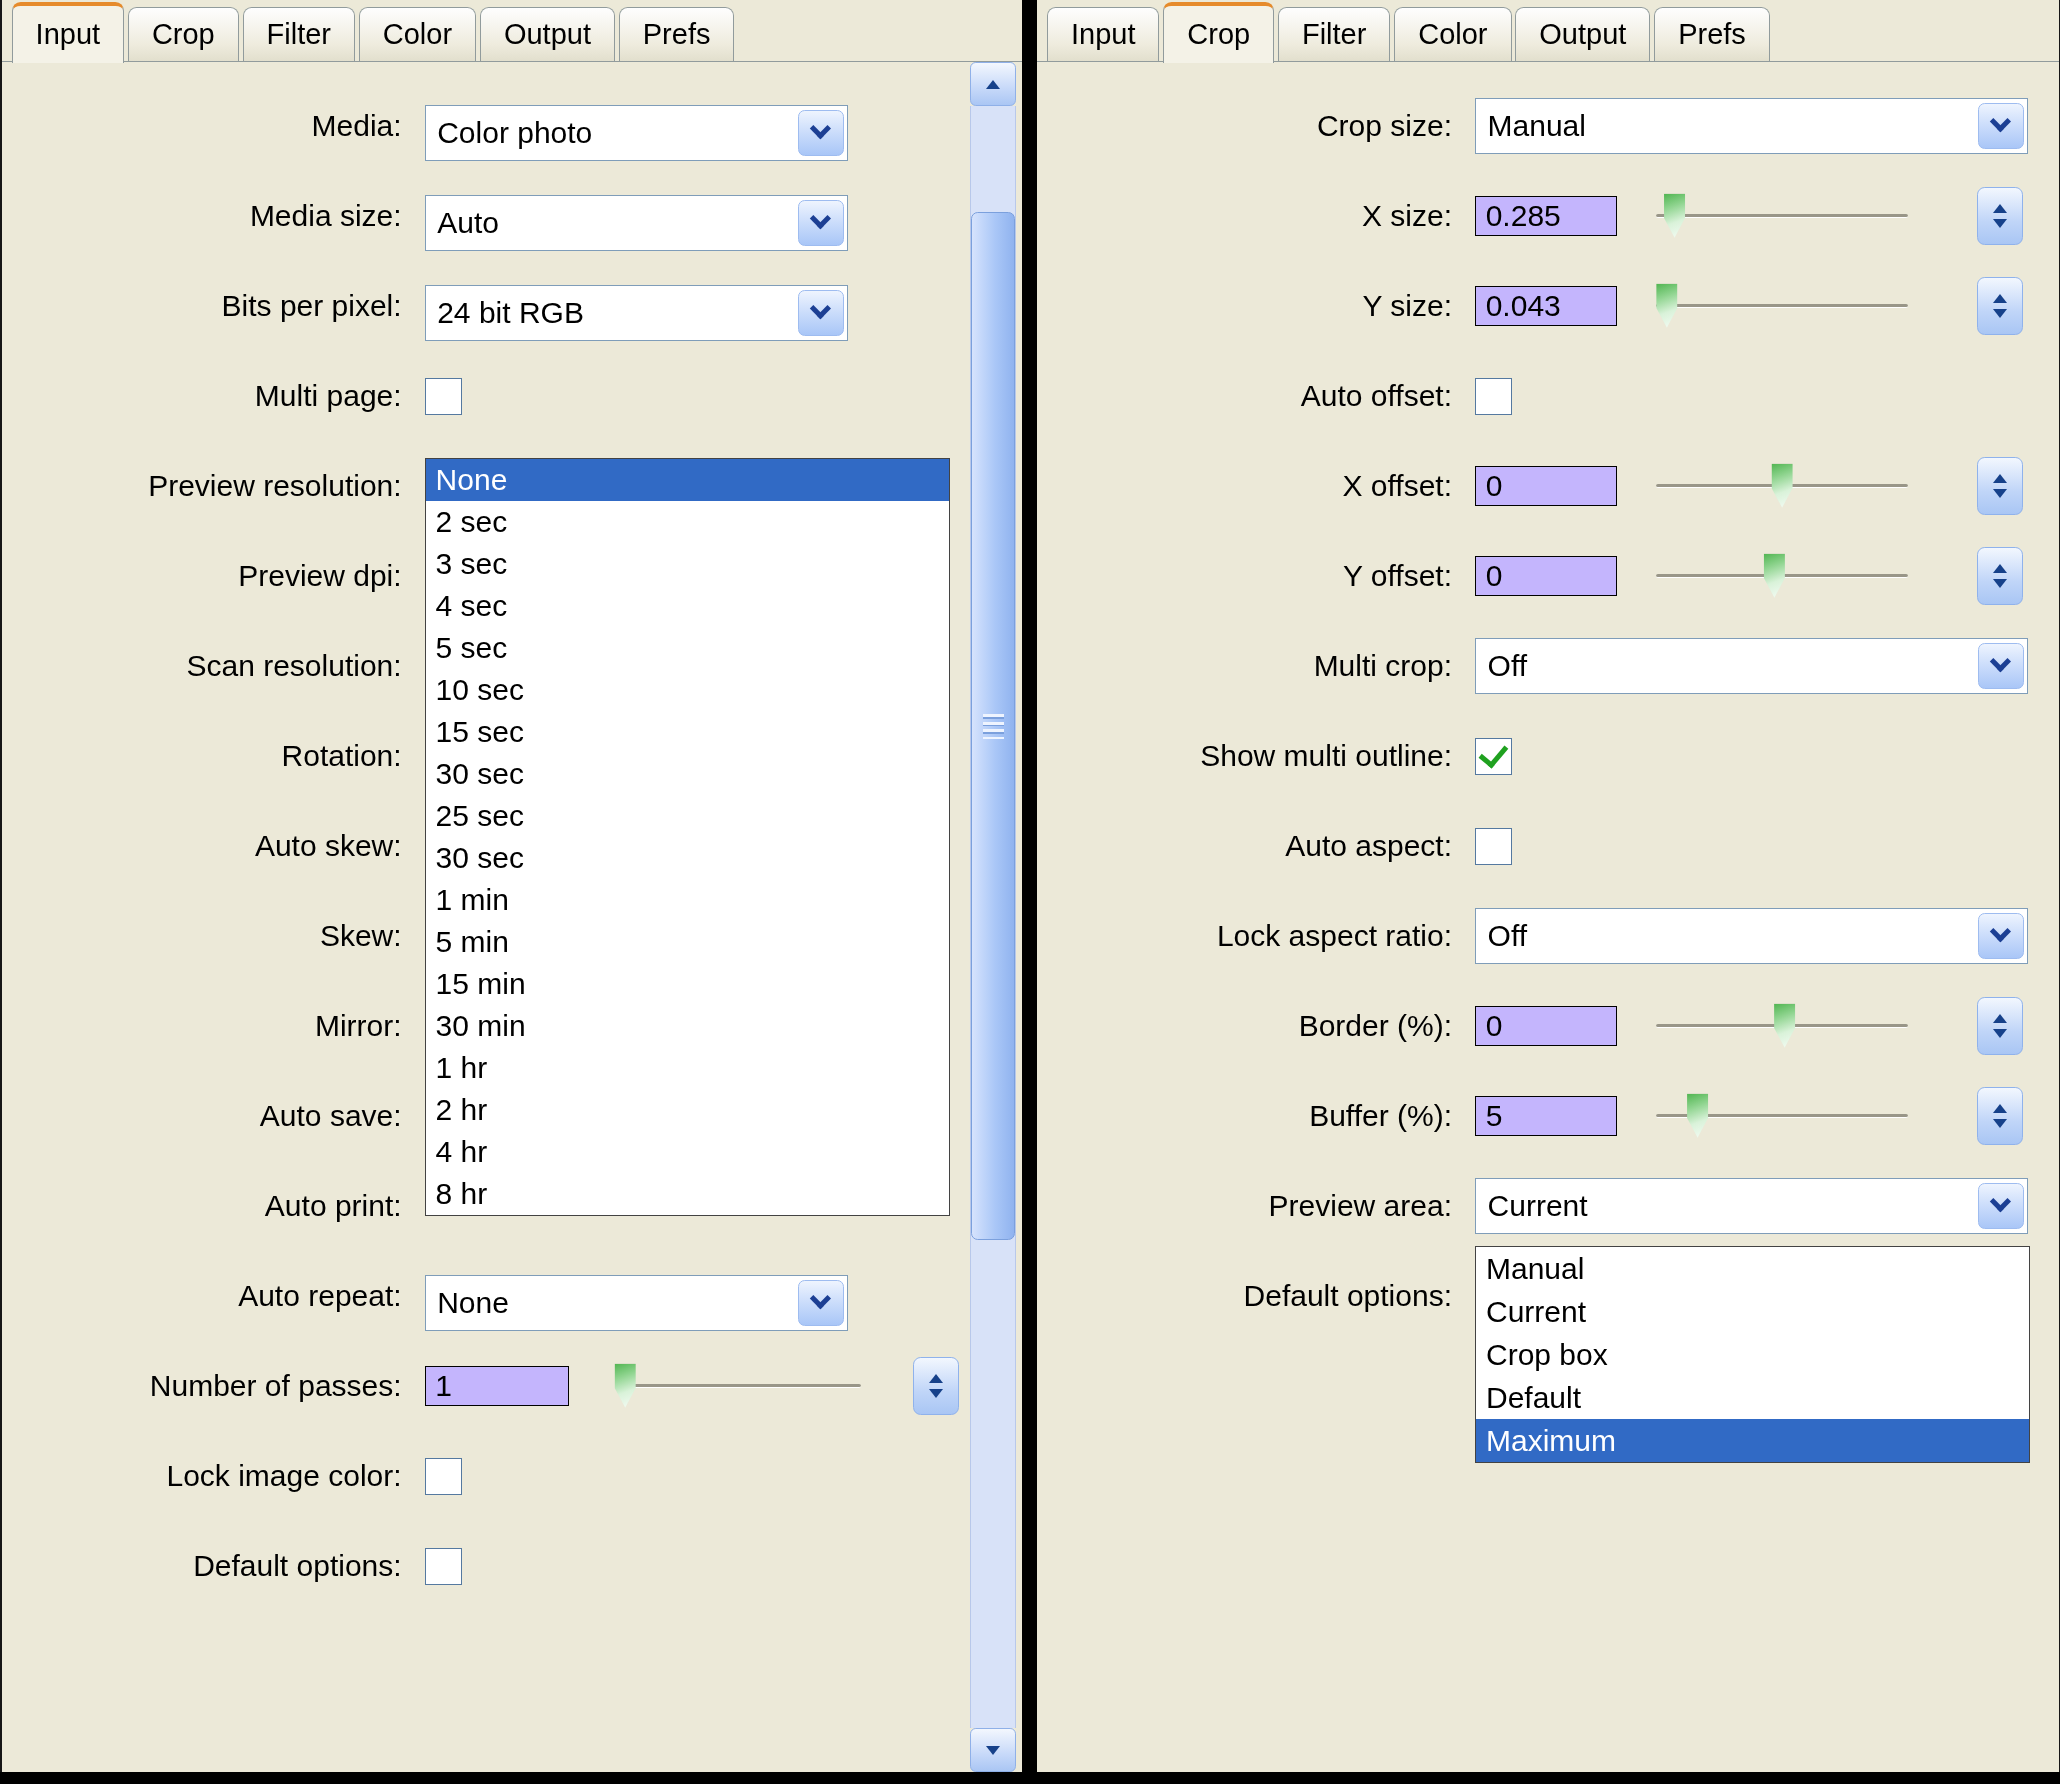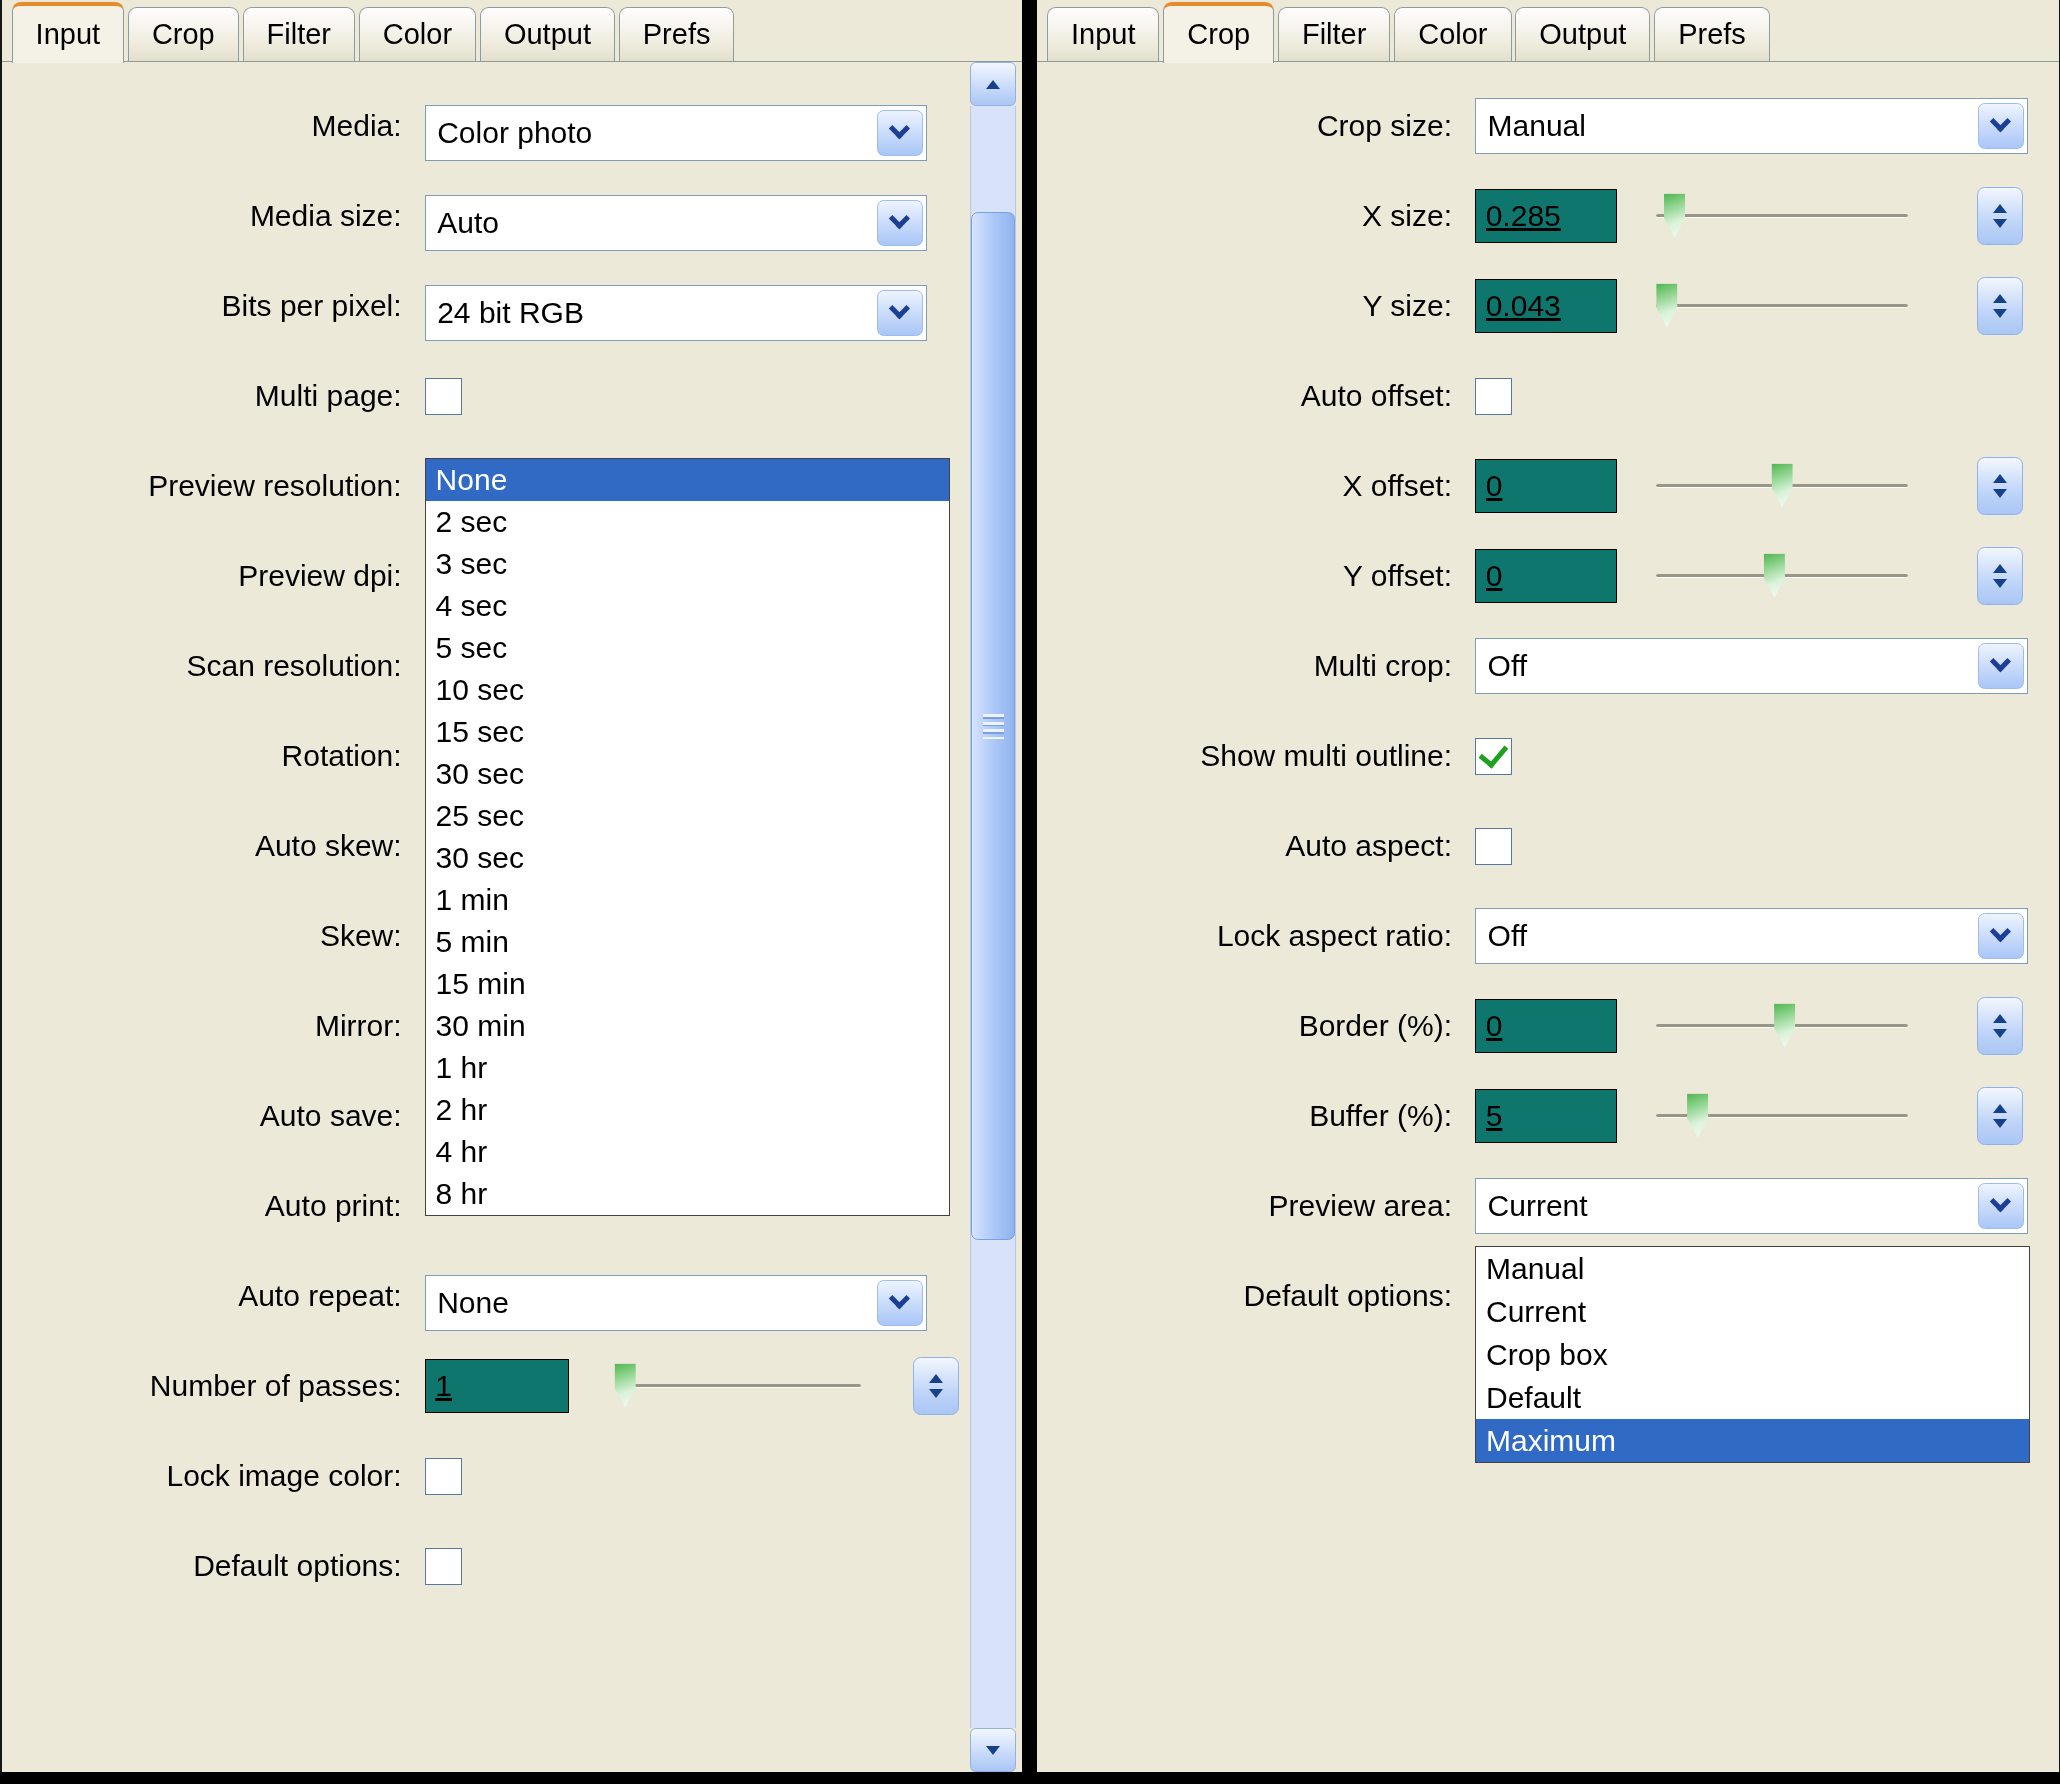--- a/index.html
+++ b/index.html
@@ -30,41 +30,41 @@
 
   
   .row { height:90px; display:flex; align-items:center; }
   .lbl { text-align:right; padding-right:15.4px; flex:none; white-space:nowrap; }
   .panel-left  .lbl { width:415px; }
   .panel-right .lbl { width:430px; }
   .ctl { flex:1; display:flex; align-items:center; height:100%; padding-left:7.7px; }
 
   
   .combo { height:56px; background:#fff; border:1.9px solid #7f9db9; display:flex; align-items:center; flex:none; }
-  .panel-left  .combo { width:502px;margin-top:14px; }
+  .panel-left  .combo { width:423px;margin-top:14px; }
   .panel-right .combo { width:553px; }
   .combo-text { flex:1; padding-left:11.5px; white-space:nowrap; overflow:hidden; }
   .combo-btn {
     width:46px; height:46px; margin:2.9px; flex:none; border-radius:6.7px;
     border:1.9px solid #9ebcf0;
     background:linear-gradient(180deg,#eef4fe 0%,#cadcfb 50%,#a9c6f7 100%);
     display:flex; align-items:center; justify-content:center; cursor:default;
   }
   .chev { width:15.4px; height:15.4px; border-left:5.8px solid #1c3f94; border-bottom:5.8px solid #1c3f94;
           transform:rotate(-45deg) translate(2.9px,-2.9px); }
 
   
   .checkbox { width:37px; height:37px; background:#fff; border:1.9px solid #5579a0; position:relative; flex:none; }
   .checkbox.checked::after {
     content:""; position:absolute; left:8.6px; top:1.9px; width:11.5px; height:21px;
     border-right:5.8px solid #1fa11f; border-bottom:5.8px solid #1fa11f; transform:rotate(40deg);
   }
 
   
-  .textbox { height:54px; background:#0f766e; border:1.9px solid #000; font:inherit; padding:0 9.6px; flex:none;text-decoration:underline; }
+  .textbox { height:40px; background:#c4b5fd; border:1.9px solid #000; font:inherit; padding:0 9.6px; flex:none; }
   .panel-left  .textbox { width:144px; }
   .panel-right .textbox { width:142px; }
 
   
   .slider { position:relative; height:56px; flex:none; }
   .panel-left  .slider { width:250px; margin-left:44px; }
   .panel-right .slider { width:256px; margin-left:37px; }
   .slider-track { position:absolute; left:1.9px; right:1.9px; top:26px; height:3.8px;
     background:#999688; border-bottom:1.9px solid #fff; border-radius:1.9px; }
   .slider-thumb {

